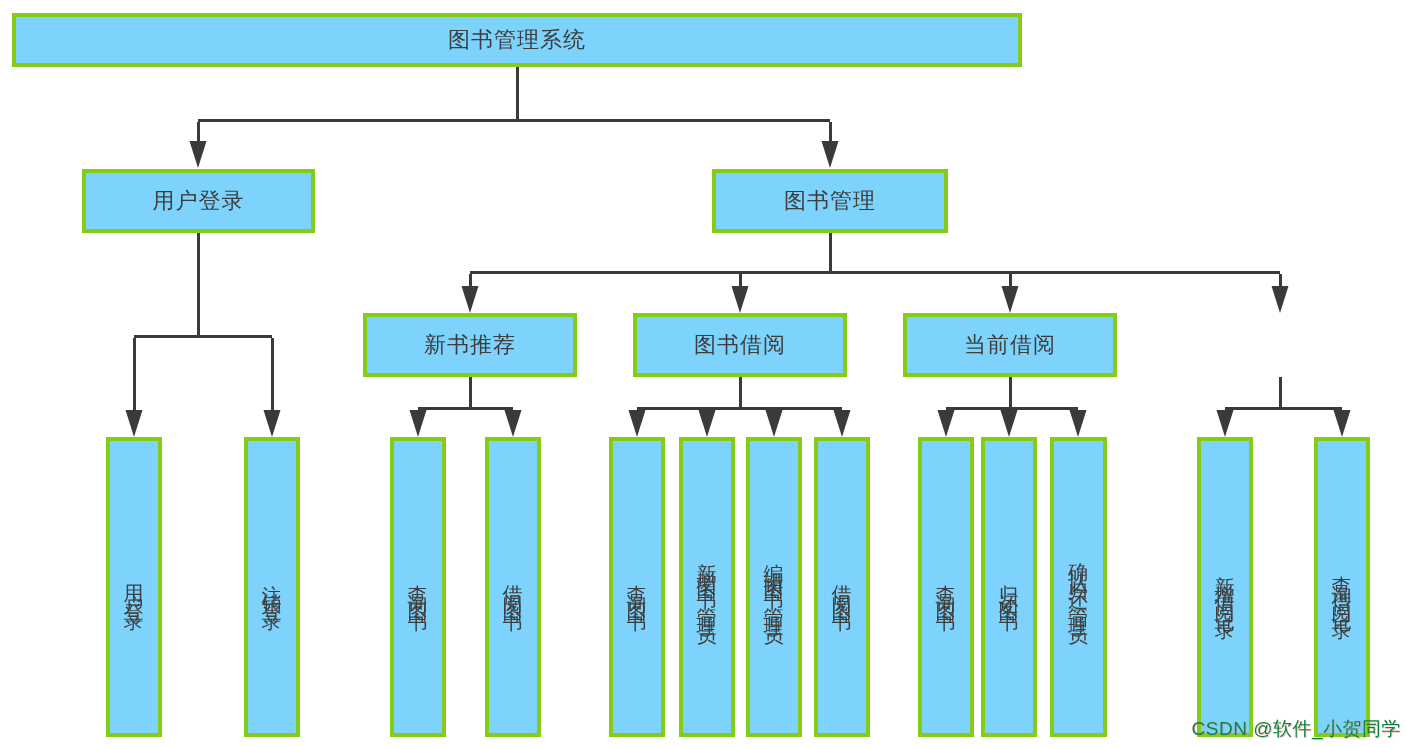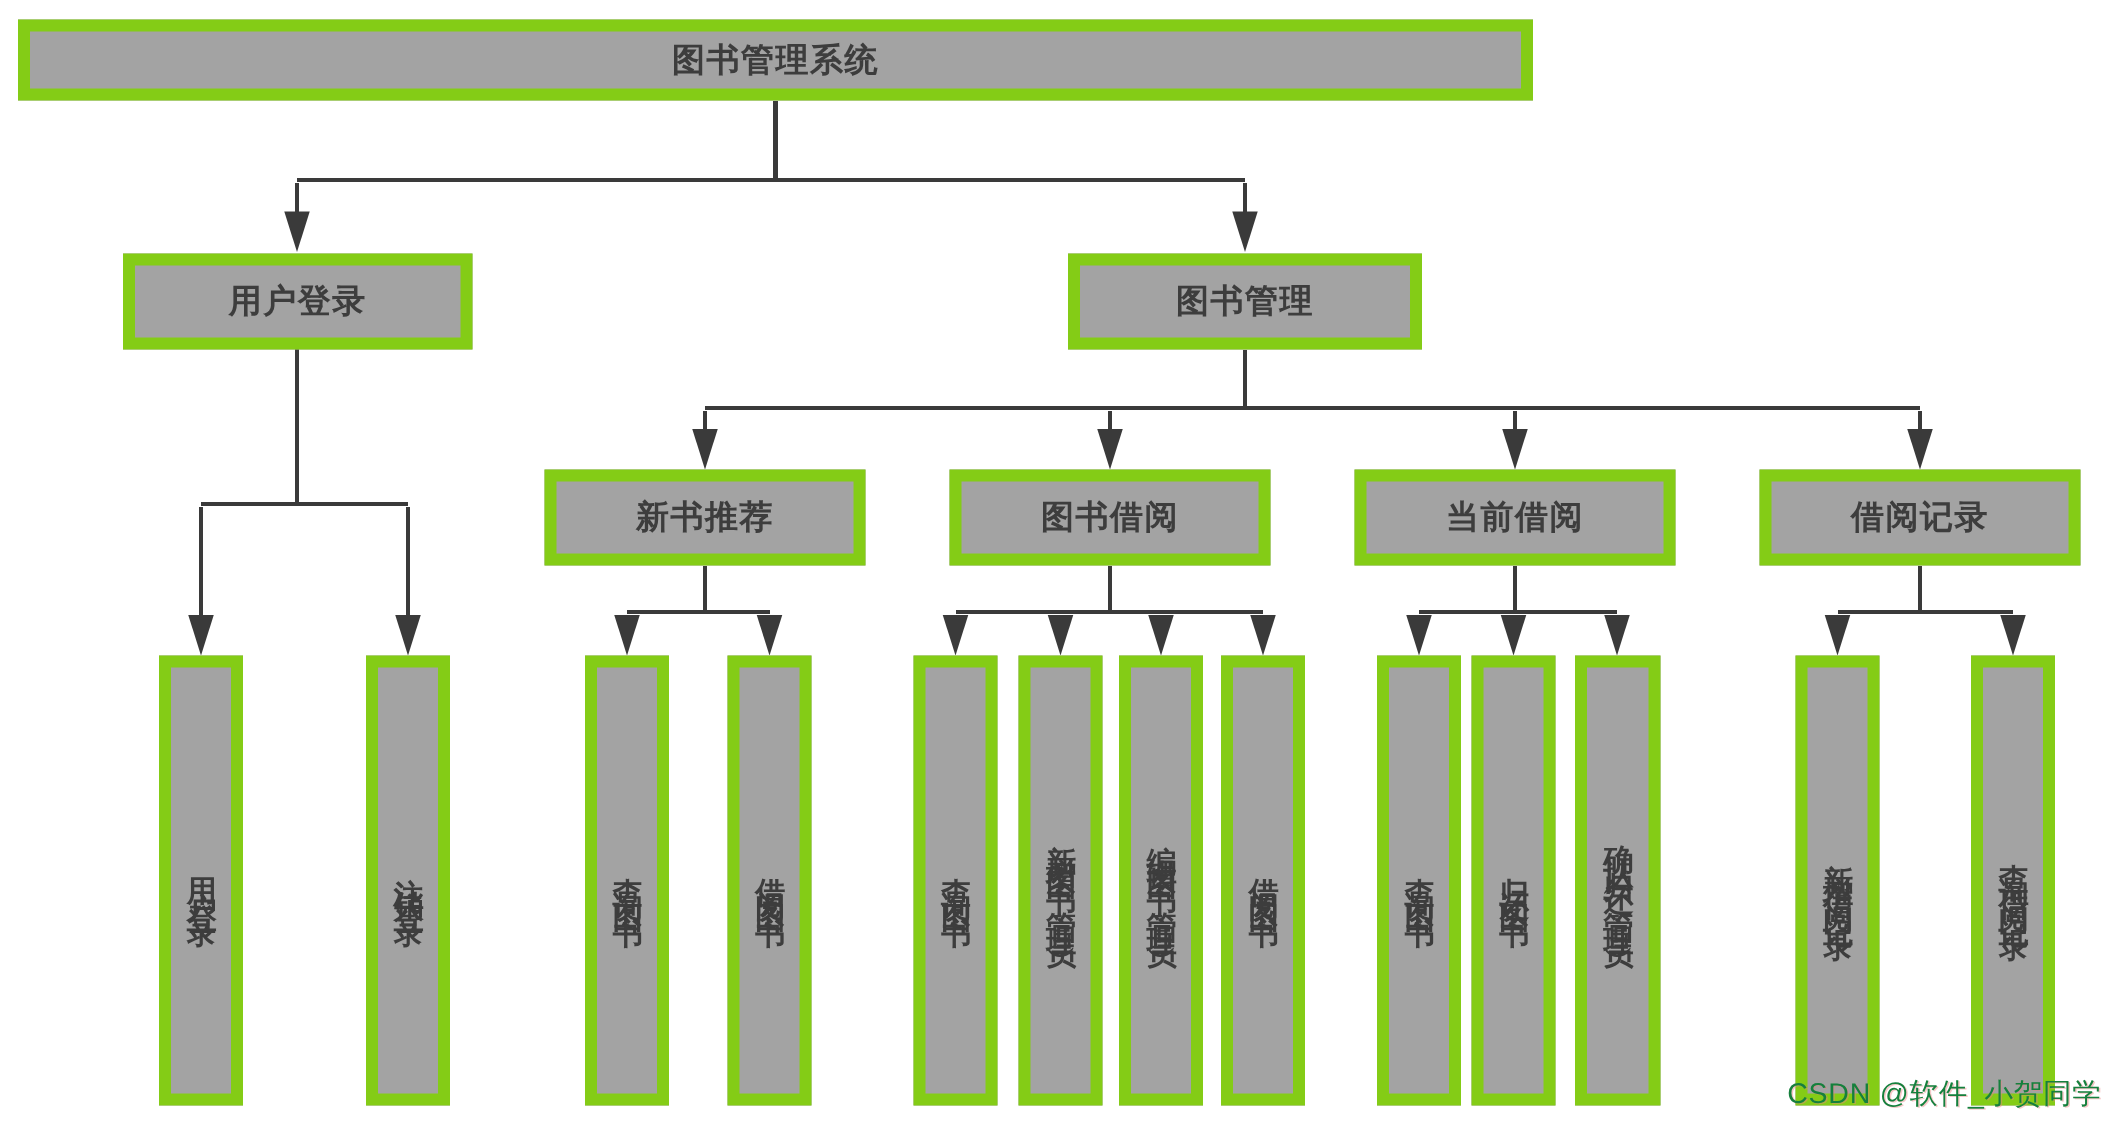--- a/index.html
+++ b/index.html
@@ -4,22 +4,22 @@
 <style>
   html,body{margin:0;padding:0;background:#ffffff;}
   .canvas{
     position:relative;width:1405px;height:747px;background:#ffffff;overflow:hidden;
     font-family:"Liberation Sans","DejaVu Sans",sans-serif;color:#3d3d3d;
   }
   .connectors{position:absolute;left:0;top:0;z-index:1;}
   .connectors path{stroke:#3a3a3a;stroke-width:3;fill:none;shape-rendering:crispEdges;}
   .connectors polygon{fill:#3a3a3a;stroke:none;}
   .box{
-    position:absolute;box-sizing:border-box;background:#a3a3a3;border:8px solid #84cc16;
-    display:flex;align-items:center;justify-content:center;z-index:2;font-weight:bold;
+    position:absolute;box-sizing:border-box;background:#7dd3fc;border:4px solid #84cc16;
+    display:flex;align-items:center;justify-content:center;z-index:2;
   }
   .h{font-size:22px;letter-spacing:1px;white-space:nowrap;}
   .v{
     writing-mode:vertical-rl;text-orientation:mixed;
     font-size:20px;letter-spacing:9px;line-height:1;
   }
   .watermark{
     position:absolute;right:4px;bottom:5px;z-index:5;
     font-size:19px;letter-spacing:0.5px;color:#15803d;
     text-shadow:1px 1px 0 rgba(235,130,130,0.45);
@@ -75,21 +75,20 @@
   </svg>
 
   <div class="box h" style="left:12px;top:13px;width:1010px;height:54px">图书管理系统</div>
 
   <div class="box h" style="left:82px;top:169px;width:233px;height:64px">用户登录</div>
   <div class="box h" style="left:712px;top:169px;width:236px;height:64px">图书管理</div>
 
   <div class="box h" style="left:363px;top:313px;width:214px;height:64px">新书推荐</div>
   <div class="box h" style="left:903px;top:313px;width:214px;height:64px">当前借阅</div>
   <div class="box h" style="left:633px;top:313px;width:214px;height:64px">图书借阅</div>
-  <div class="box h" style="left:1173px;top:313px;width:214px;height:64px">借阅记录</div>
 
   <div class="box v" style="left:106px;top:437px;width:56px;height:300px">用户登录</div>
   <div class="box v" style="left:244px;top:437px;width:56px;height:300px">注销登录</div>
 
   <div class="box v" style="left:390px;top:437px;width:56px;height:300px">查询图书</div>
   <div class="box v" style="left:485px;top:437px;width:56px;height:300px">借阅图书</div>
 
   <div class="box v" style="left:609px;top:437px;width:56px;height:300px">查询图书</div>
   <div class="box v" style="left:679px;top:437px;width:56px;height:300px">新增图书（管理员）</div>
   <div class="box v" style="left:746px;top:437px;width:56px;height:300px">编辑图书（管理员）</div>

